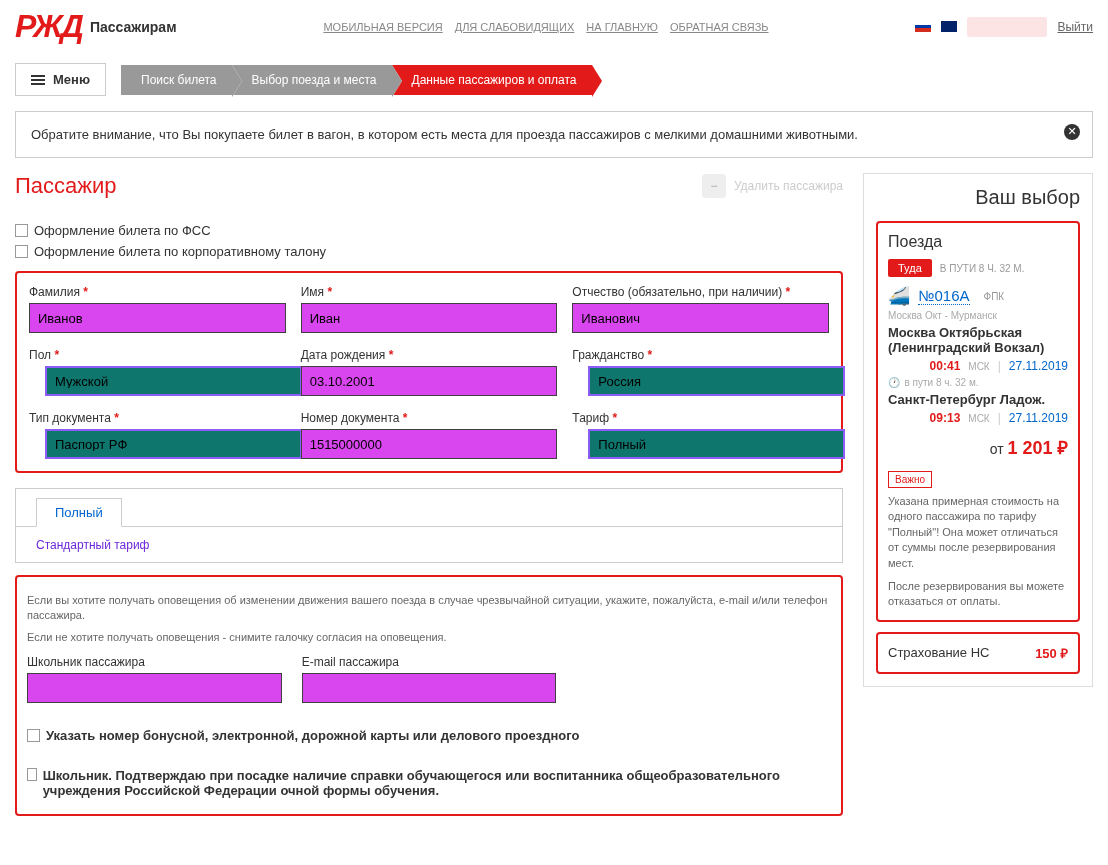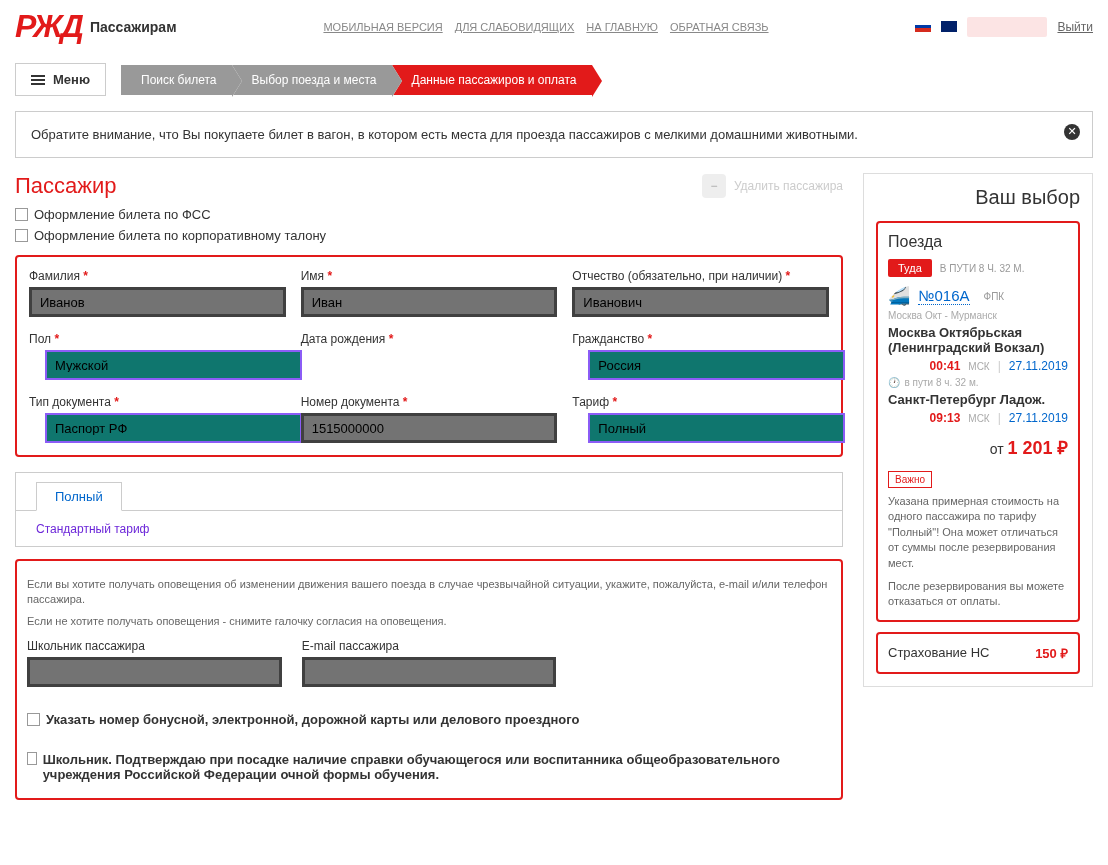--- a/index.html
+++ b/index.html
@@ -27,33 +27,33 @@
 .crumb::after { content: ''; position: absolute; right: -10px; top: 0; border-left: 10px solid; border-top: 16px solid transparent; border-bottom: 16px solid transparent; z-index: 2; }
 .crumb.grey::after { border-left-color: #999; }
 .crumb.red::after { border-left-color: #e21a1a; }
 .crumb::before { content: ''; position: absolute; left: 0; top: 0; border-left: 10px solid #fff; border-top: 16px solid transparent; border-bottom: 16px solid transparent; }
 .crumb:first-child::before { display: none; }
 .notice-box { border: 1px solid #ccc; margin: 15px; padding: 15px 40px 15px 15px; font-size: 13px; position: relative; }
 .notice-close { position: absolute; right: 12px; top: 12px; width: 16px; height: 16px; background: #333; border-radius: 50%; color: #fff; text-align: center; line-height: 15px; font-size: 11px; cursor: pointer; }
 .main { display: flex; padding: 0 15px; gap: 20px; }
 .left { flex: 1; }
 .right { width: 230px; }
-.passenger-head { display: flex; justify-content: space-between; margin-bottom: 8px; }
+.passenger-head { display: flex; justify-content: space-between; margin-bottom: 24px; }
 .passenger-title { color: #e21a1a; font-size: 22px; font-weight: normal; }
 .delete-pass { color: #ccc; font-size: 12px; display: flex; align-items: center; gap: 8px; }
 .delete-icon { width: 24px; height: 24px; background: #eee; border-radius: 4px; display: inline-flex; align-items: center; justify-content: center; color: #aaa; }
 .chk-row { margin: 6px 0; display: flex; align-items: center; gap: 6px; font-size: 13px; }
 .chk { width: 13px; height: 13px; border: 1px solid #999; background: #fff; display: inline-block; cursor: pointer; }
 .chk.checked::after { content: '✓'; color: #333; font-size: 11px; line-height: 11px; display: block; text-align: center; }
 .form-box { border: 2px solid #e21a1a; border-radius: 4px; padding: 12px; margin-top: 12px; }
 .form-row { display: flex; gap: 15px; margin-bottom: 15px; }
 .form-group { flex: 1; }
 .form-label { font-size: 12px; margin-bottom: 4px; display: block; }
 .req { color: #e21a1a; font-weight: bold; }
-.form-input, .form-select { width: 100%; padding: 6px 8px; border: 3px solid #404040; font-size: 13px; height: 30px; background: #737373; }
+.form-input, .form-select { width: 100%; padding: 6px 8px; border: 1px solid #404040; font-size: 13px; height: 30px; background: #d946ef; }
 .form-select { appearance: none; padding-right: 25px; background-image: linear-gradient(45deg, transparent 50%, #666 50%), linear-gradient(135deg, #666 50%, transparent 50%); background-position: right 10px center, right 5px center; background-size: 5px 5px; background-repeat: no-repeat; }
 select.form-select { background: #0f766e; border: 2px solid #8b5cf6; margin-left: 16px; }
 .tariff-box { border: 1px solid #ccc; margin-top: 15px; padding: 0; }
 .tariff-tab { display: inline-block; border: 1px solid #ccc; padding: 6px 18px; color: #0066cc; font-size: 13px; margin: 8px 0 0 20px; background: #fff; position: relative; top: 1px; border-bottom: 1px solid #fff; }
 .tariff-body { border-top: 1px solid #ccc; padding: 10px 20px; }
 .tariff-link { color: #6d28d9; font-size: 12px; }
 .red-border-left { border: 2px solid #e21a1a; border-radius: 4px; padding: 10px; margin-top: 12px; }
 .info-text { font-size: 11px; color: #666; line-height: 1.4; margin-top: 6px; }
 .contact-row { display: flex; gap: 20px; margin-top: 10px; }
 .sidebar-box { border: 1px solid #ddd; padding: 12px; }
@@ -157,20 +157,21 @@
           <input class="form-input" value="Иванович" style="">
         </div>
       </div>
       <div class="form-row">
         <div class="form-group">
           <label class="form-label"><span>Пол</span> <span class="req">*</span></label>
           <select class="form-select"><option>Мужской</option></select>
         </div>
         <div class="form-group">
           <label class="form-label"><span>Дата рождения</span> <span class="req">*</span></label>
+          <input class="form-input" value="03.10.2001" style="">
         </div>
         <div class="form-group">
           <label class="form-label"><span>Гражданство</span> <span class="req">*</span></label>
           <select class="form-select"><option>Россия</option></select>
         </div>
       </div>
       <div class="form-row" style="margin-bottom:0">
         <div class="form-group">
           <label class="form-label"><span>Тип документа</span> <span class="req">*</span></label>
           <select class="form-select"><option>Паспорт РФ</option></select>

